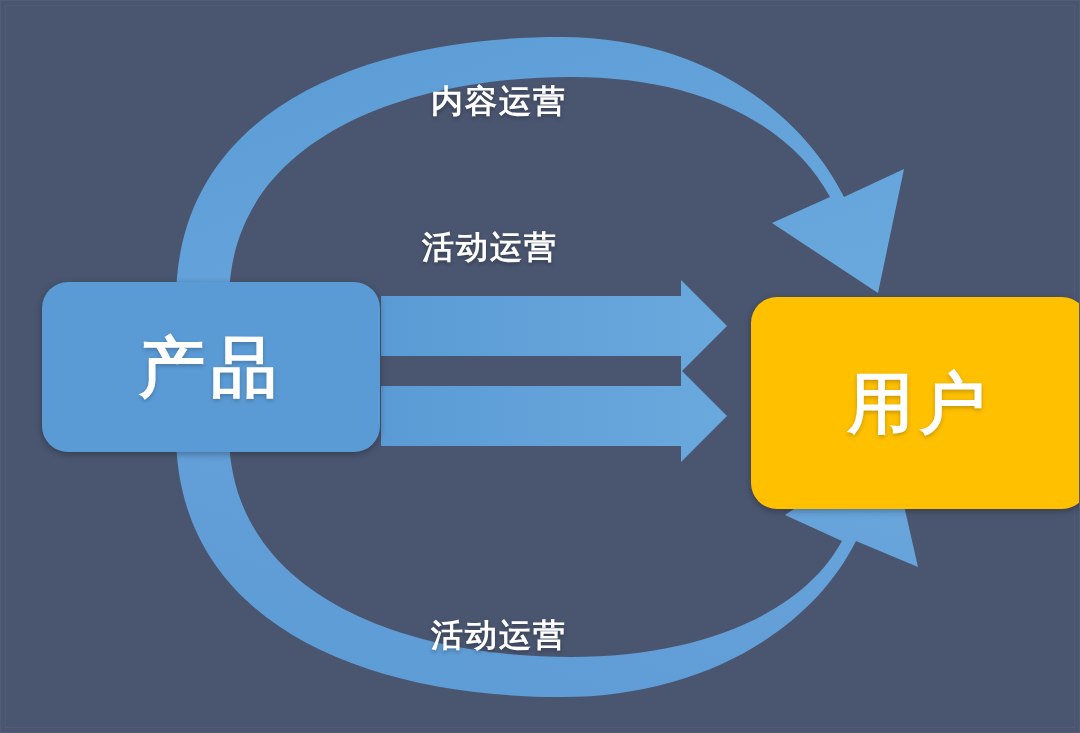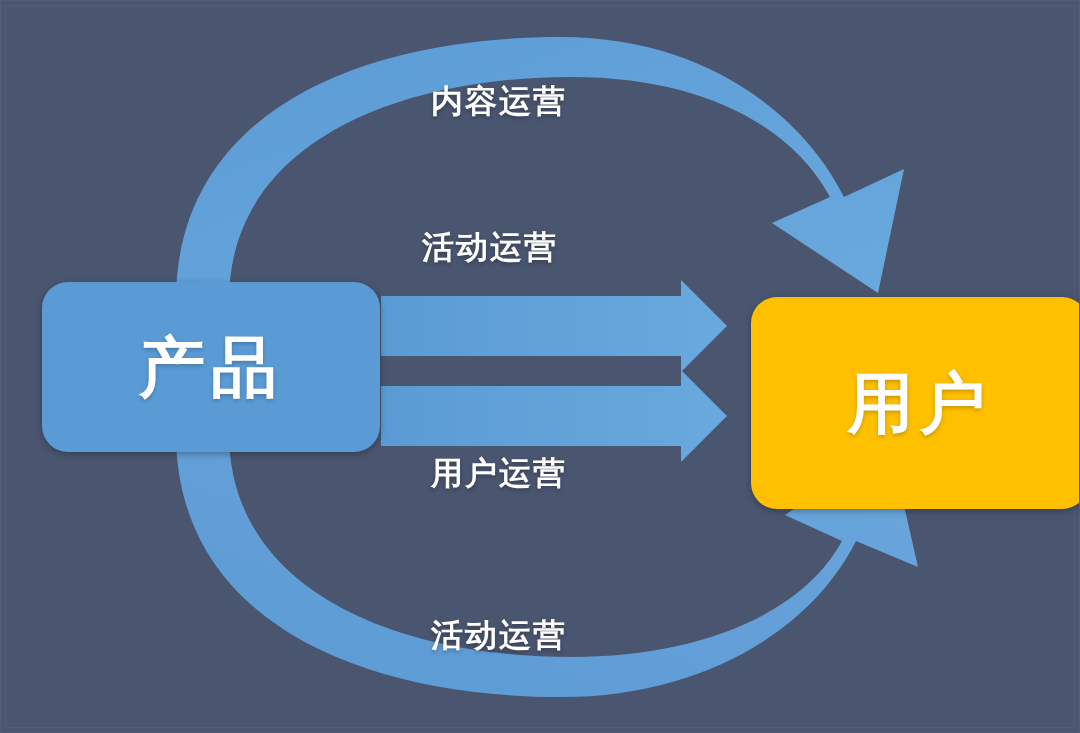--- a/index.html
+++ b/index.html
@@ -157,17 +157,16 @@
   </div>
 
   <div id="box-user" class="node-box" style="background: rgb(255, 192, 0);">
     <span class="node-label" style="color: rgb(255, 255, 255);">用户</span>
   </div>
 
   <div id="label-content" class="flow-label">内容运营</div>
 
   <div id="label-activity" class="flow-label">活动运营</div>
 
-  <div id="label-user" class="flow-label">用户运营</div>
 
   <div id="label-channel" class="flow-label">活动运营</div>
 
 </div>
 
 </body></html>

